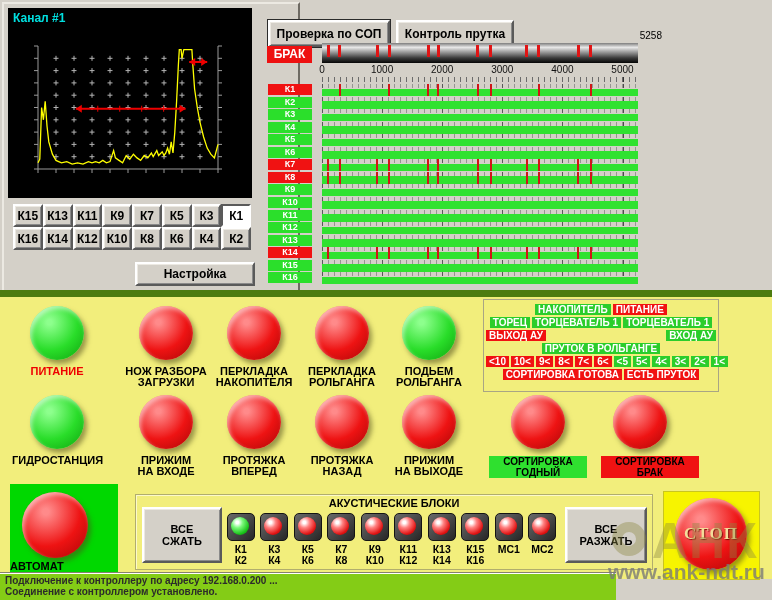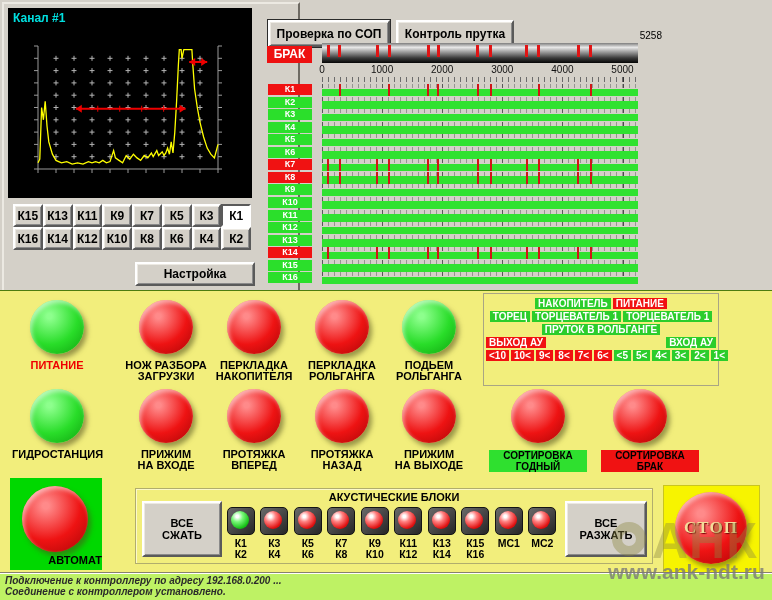--- a/index.html
+++ b/index.html
@@ -46,41 +46,41 @@
     text-align:center;line-height:11px;}
   .lab-green{background:#2bdf2b;}
   .lab-red{background:#f01212;}
   .ch-ticks{position:absolute;left:64px;width:316px;height:4px;
     background:repeating-linear-gradient(90deg,rgba(100,100,100,.55) 0 1px,transparent 1px 6.01px),
                repeating-linear-gradient(90deg,#4c4c4c 0 1px,transparent 1px 60.1px);}
   .ch-bar{position:absolute;left:64px;width:316px;height:7.5px;background:#30e230;}
   .ch-mark{position:absolute;width:2px;height:12px;background:#d01616;}
   
   #panel-bottom{position:absolute;left:0;top:290px;width:772px;height:282px;background:#f2ee7c;
-    border-top:1px solid #4d7c0f;}
+    border-top:7px solid #4d7c0f;}
   .ctl{position:absolute;width:90px;text-align:center;}
   .pushbtn{display:block;margin:0 auto;width:54px;height:54px;border-radius:50%;border:none;cursor:pointer;
     box-shadow:3px 4px 5px rgba(80,78,30,.55), inset 2px 3px 4px rgba(255,255,255,.55);}
   .pb-green{background:radial-gradient(circle at 36% 30%,#8dff8d 5%,#29dd29 55%,#0da10d 100%);}
   .pb-red{background:radial-gradient(circle at 36% 30%,#ff8a8a 5%,#ee1313 55%,#a80505 100%);}
   .ctl-label{margin-top:6px;font-size:11px;line-height:11px;font-weight:bold;color:#000;white-space:pre-line;}
   .sort-label{position:absolute;width:98px;height:22px;font-size:10px;line-height:11px;font-weight:bold;
     color:#000;text-align:center;white-space:pre-line;}
   .sl-green{background:#2fe02f;}
   .sl-red{background:#f01212;}
   
   #status-panel{position:absolute;left:483px;top:2px;width:234px;height:89px;border:1px solid #a9a584;padding-top:2px;}
   .st-row{display:flex;justify-content:center;gap:2px;margin-top:2px;height:11px;}
   .st-split{justify-content:space-between;padding:0 2px;}
   .group{display:flex;gap:2px;}
   .chip{font-size:10px;line-height:11px;font-weight:bold;color:#fff;padding:0 3px;white-space:nowrap;}
   .chip-g{background:#2bcd2b;}
   .chip-r{background:#f11111;}
   
-  #automat-panel{position:absolute;left:10px;top:187px;width:92px;height:92px;background:#00d800;text-align:right;}
+  #automat-panel{position:absolute;left:10px;top:187px;width:108px;height:92px;background:#00d800;text-align:left;}
   #automat-button{position:absolute;left:12px;top:8px;width:66px;height:66px;}
   #automat-label{position:absolute;left:0;top:76px;width:92px;font-size:11px;font-weight:bold;color:#000;}
   
   #acoustic-panel{position:absolute;left:135px;top:197px;width:516px;height:74px;
     border:1px solid #b1ad6d;box-shadow:inset 1px 1px 0 #fcf9c9;}
   #acoustic-title{position:absolute;left:0;top:2px;width:100%;text-align:center;font-size:11px;font-weight:bold;color:#000;}
   #btn-compress{position:absolute;left:6px;top:12px;width:80px;height:56px;font-size:11px;}
   #btn-release{position:absolute;left:429px;top:12px;width:82px;height:56px;font-size:11px;}
   #lights-row{position:absolute;left:88px;top:18px;display:flex;}
   .light-col{width:33.5px;text-align:center;}
@@ -88,22 +88,22 @@
     background:linear-gradient(135deg,#6a6a6a,#262626);position:relative;}
   .light-ball{position:absolute;left:3px;top:3px;width:18px;height:18px;border-radius:50%;}
   .on .light-ball{background:radial-gradient(circle at 35% 30%,#ffffff 8%,#79f879 32%,#17c117 70%,#0a7a0a 100%);}
   .off .light-ball{background:radial-gradient(circle at 35% 30%,#ffffff 8%,#ff8080 32%,#e01111 70%,#8d0505 100%);}
   .light-label{margin-top:3px;font-size:10.5px;line-height:11px;font-weight:bold;color:#000;white-space:pre-line;}
   
   #stop-panel{position:absolute;left:663px;top:194px;width:95px;height:87px;background:#f7f400;border:1px solid #c9c520;}
   #stop-button{position:absolute;left:11px;top:6px;width:72px;height:72px;font-family:"Liberation Serif",serif;
     font-size:17px;font-weight:bold;letter-spacing:1px;color:#f3dc9a;text-shadow:1px 1px 1px #7d0505;}
   
-  #statusbar{position:absolute;left:0;top:572px;width:772px;height:28px;background:#bef264;
-    border-top:1px solid #86826d;box-shadow:inset 0 1px 0 #ffffff;padding:2px 5px;box-sizing:border-box;font-style:italic;}
+  #statusbar{position:absolute;left:0;top:572px;width:616px;height:28px;background:#84cc16;
+    border-top:1px solid #86826d;box-shadow:inset 0 1px 0 #ffffff;padding:2px 5px;box-sizing:border-box;}
   .sb-line{font-size:10px;line-height:11px;font-weight:bold;color:#2b2b2b;}
   
   #watermark{position:absolute;left:0;top:0;width:772px;height:497px;pointer-events:none;z-index:50;}
   #wm-ring{position:absolute;left:612px;top:522px;width:34px;height:34px;border-radius:50%;
     border:10px solid rgba(140,134,66,.40);box-sizing:border-box;}
   #wm-brand{position:absolute;left:652px;top:512px;font-size:50px;font-weight:bold;
     color:rgba(140,134,66,.40);letter-spacing:1px;}
   #wm-url{position:absolute;left:608px;top:560px;font-size:21px;font-weight:bold;color:rgba(120,120,120,.78);}
 </style>
 </head>
@@ -279,49 +279,53 @@
   <div id="status-panel">
       <div class="st-row">
         <span class="chip chip-g">НАКОПИТЕЛЬ</span>
         <span class="chip chip-r">ПИТАНИЕ</span>
       </div>
       <div class="st-row">
         <span class="chip chip-g">ТОРЕЦ</span>
         <span class="chip chip-g">ТОРЦЕВАТЕЛЬ 1</span>
         <span class="chip chip-g">ТОРЦЕВАТЕЛЬ 1</span>
       </div>
-      <div class="st-row">
-        <span class="chip chip-g">ПРУТОК  В  РОЛЬГАНГЕ</span>
-      </div>
       <div class="st-row st-split">
         <span class="group">
           <span class="chip chip-r">ВЫХОД АУ</span>
         </span>
         <span class="group">
           <span class="chip chip-g">ВХОД АУ</span>
         </span>
+      </div>
+      <div class="st-row">
+        <span class="chip chip-g">ПРУТОК  В  РОЛЬГАНГЕ</span>
       </div>
       <div class="st-row st-split">
         <span class="group">
           <span class="chip chip-r">&lt;10</span>
           <span class="chip chip-r">10&lt;</span>
           <span class="chip chip-r">9&lt;</span>
           <span class="chip chip-r">8&lt;</span>
           <span class="chip chip-r">7&lt;</span>
           <span class="chip chip-r">6&lt;</span>
         </span>
         <span class="group">
           <span class="chip chip-g">&lt;5</span>
           <span class="chip chip-g">5&lt;</span>
           <span class="chip chip-g">4&lt;</span>
           <span class="chip chip-g">3&lt;</span>
           <span class="chip chip-g">2&lt;</span>
           <span class="chip chip-g">1&lt;</span>
         </span>
       </div>
+      <div class="st-row">
+        <span class="chip chip-r">СОРТИРОВКА ГОТОВА</span>
+        <span class="chip chip-r">ЕСТЬ ПРУТОК</span>
+      </div>
     </div>
 
   <div id="automat-panel">
     <button id="automat-button" class="pushbtn pb-red"></button>
     <div id="automat-label">АВТОМАТ</div>
   </div>
 
   <div id="acoustic-panel">
     <div id="acoustic-title">АКУСТИЧЕСКИЕ БЛОКИ</div>
     <button id="btn-compress" class="btn98">ВСЕ СЖАТЬ</button>

